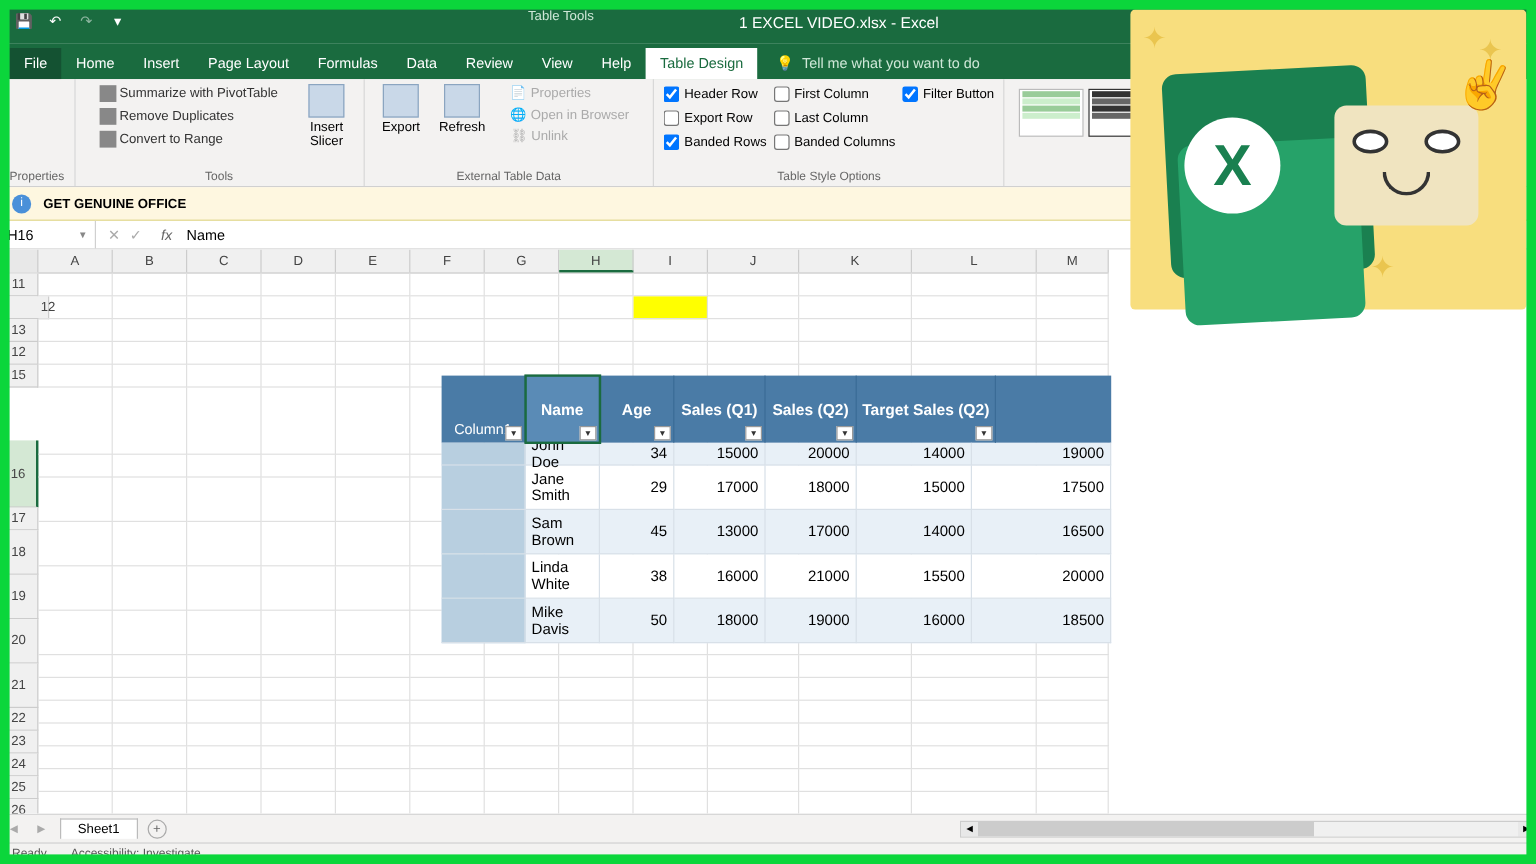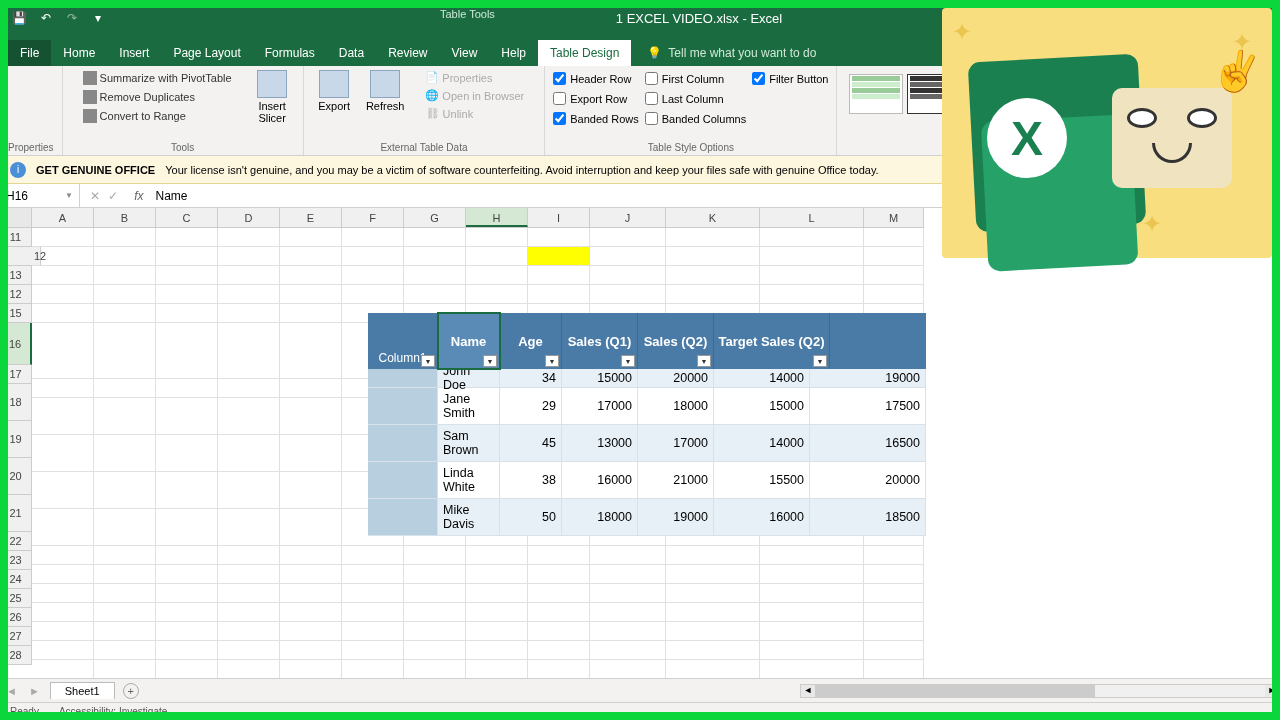--- a/index.html
+++ b/index.html
@@ -239,21 +239,20 @@
             <div class="line" style="background:#e87722"></div>
             <div class="line" style="background:#fbe0ce"></div>
           </div>
       </div>
     </div>
   </div>
 
   <div class="warning-bar">
     <span class="info-icon">i</span>
     <span class="warn-title">GET GENUINE OFFICE</span>
-    <span>Your license isn't genuine, and you may be a victim of software counterfeiting. Avoid interruption and keep your files safe with genuine Office today.</span>
     <button class="warn-btn">Get genuine Office</button>
     <span style="margin-left:6px;color:#666">Le</span>
   </div>
 
   <div class="formula-bar">
     <div class="name-box">
       <span>H16</span>
       <span class="name-dd">▼</span>
     </div>
     <div class="formula-btns">
@@ -280,21 +279,21 @@
         <div class="col-h" style="width: 94px;">K</div>
         <div class="col-h" style="width: 104px;">L</div>
         <div class="col-h" style="width: 60px;">M</div>
       </div>
     <div class="row-headers" id="row-headers">
         <div class="row-h" style="height: 19px;">11</div>
         <div class="row-h" style="height: 19px; padding-left: 40px;">12</div>
         <div class="row-h" style="height: 19px;">13</div>
         <div class="row-h" style="height: 19px;">12</div>
         <div class="row-h" style="height: 19px;">15</div>
-        <div class="row-h active" style="height: 42px;">16</div>
+        <div class="row-h active" style="height: 56px; margin-top: 44px;">16</div>
         <div class="row-h" style="height: 19px;">17</div>
         <div class="row-h" style="height: 37px;">18</div>
         <div class="row-h" style="height: 37px;">19</div>
         <div class="row-h" style="height: 37px;">20</div>
         <div class="row-h" style="height: 37px;">21</div>
         <div class="row-h" style="height: 19px;">22</div>
         <div class="row-h" style="height: 19px;">23</div>
         <div class="row-h" style="height: 19px;">24</div>
         <div class="row-h" style="height: 19px;">25</div>
         <div class="row-h" style="height: 19px;">26</div>

